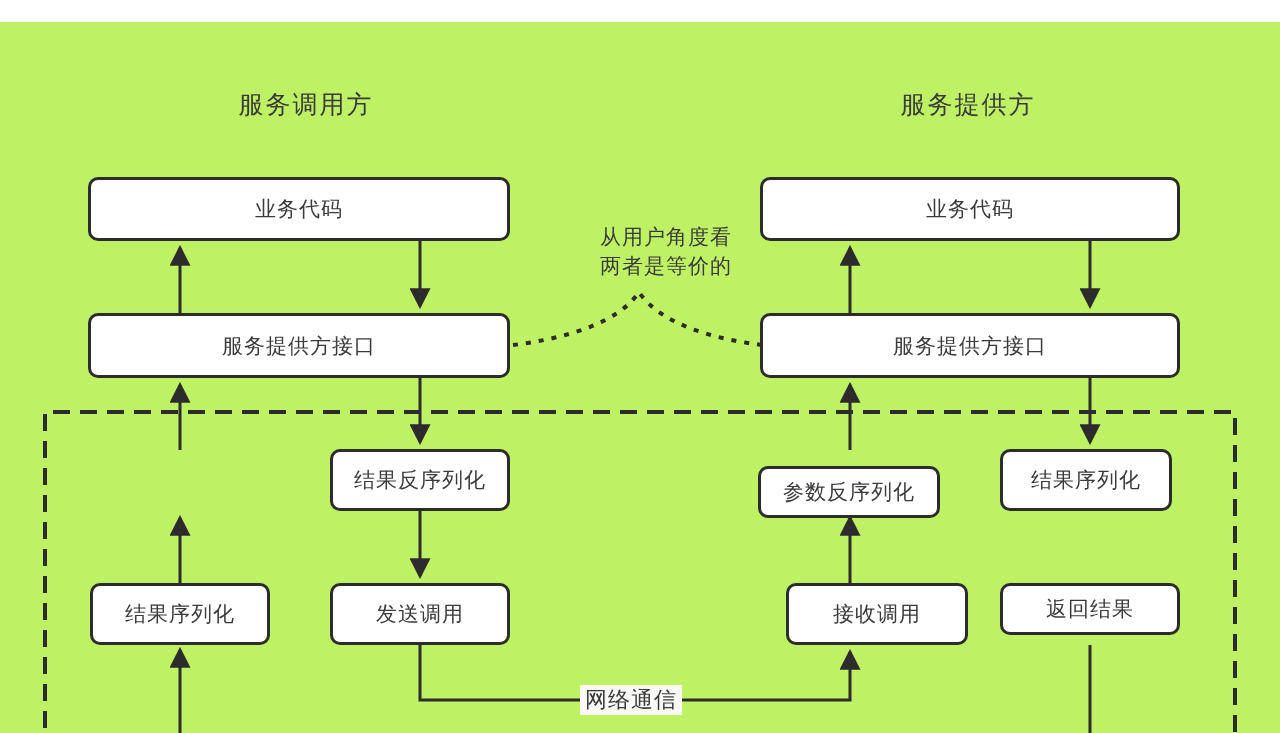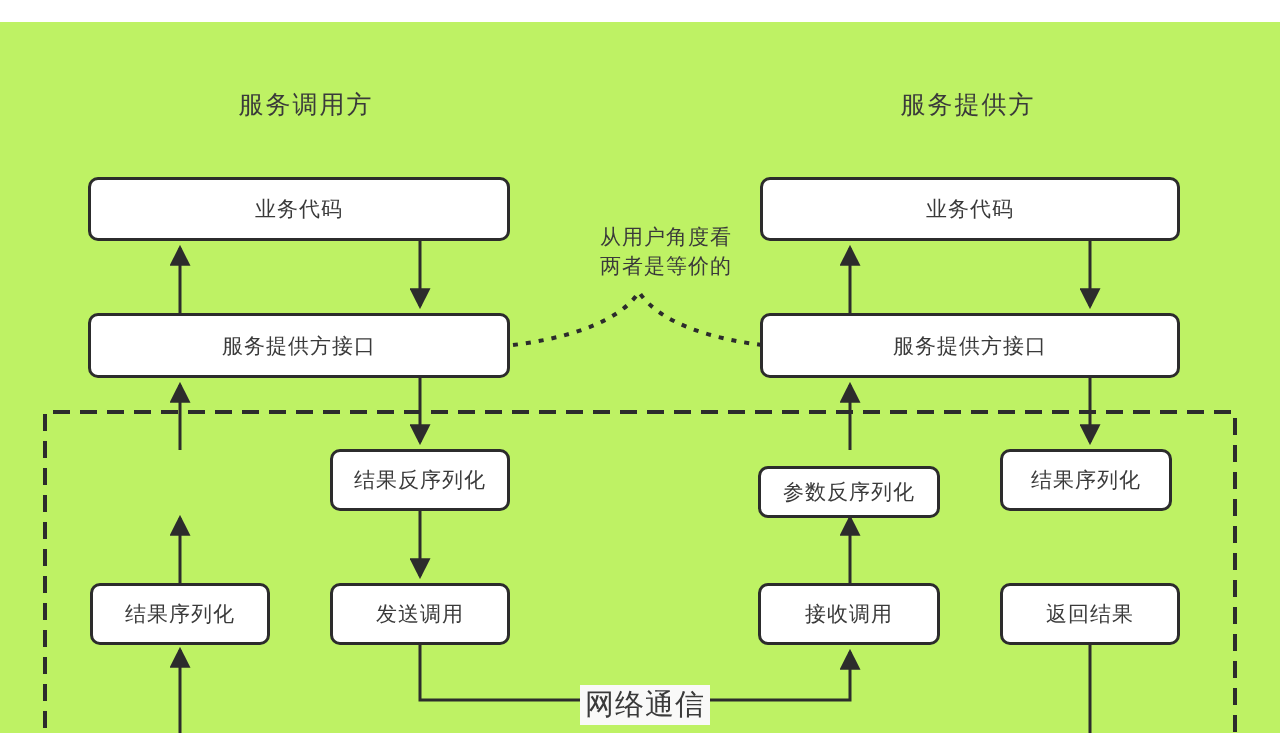--- a/index.html
+++ b/index.html
@@ -39,37 +39,37 @@
     font-size:21px;
     line-height:29px;
     letter-spacing:1px;
     z-index:1;
   }
   .net-label{
     position:absolute;
     left:580px;top:663px;
     background:#f9f9f8;
     padding:0 5px;
-    font-size:29px;
+    font-size:22px;
     letter-spacing:1px;
     z-index:2;
   }
   
   .c-biz    {left:88px;  top:155px; width:422px; height:64px;}
   .c-iface  {left:88px;  top:291px; width:422px; height:65px;}
   .c-rdeser {left:90px;  top:427px; width:180px; height:62px;}
   .c-pser   {left:330px; top:427px; width:180px; height:62px;}
   .c-recv   {left:90px;  top:561px; width:180px; height:62px;}
   .c-send   {left:330px; top:561px; width:180px; height:62px;}
   .p-biz    {left:760px; top:155px; width:420px; height:64px;}
   .p-iface  {left:760px; top:291px; width:420px; height:65px;}
   .p-pdeser {left:758px; top:444px; width:182px; height:52px;}
   .p-rser   {left:1000px;top:427px; width:172px; height:62px;}
-  .p-recv   {left:758px; top:561px; width:182px; height:62px;}
-  .p-ret    {left:1000px;top:561px; width:180px; height:62px;}
+  .p-recv   {left:786px; top:561px; width:182px; height:62px;}
+  .p-ret    {left:1000px;top:561px; width:180px; height:52px;}
   .t-caller {left:226px; top:66px;  width:160px;}
   .t-provider{left:888px;top:66px;  width:160px;}
 </style>
 </head>
 <body>
 
 <div class="canvas">
 
   <svg class="layer" viewBox="0 0 1280 733" xmlns="http://www.w3.org/2000/svg">
     <defs>

